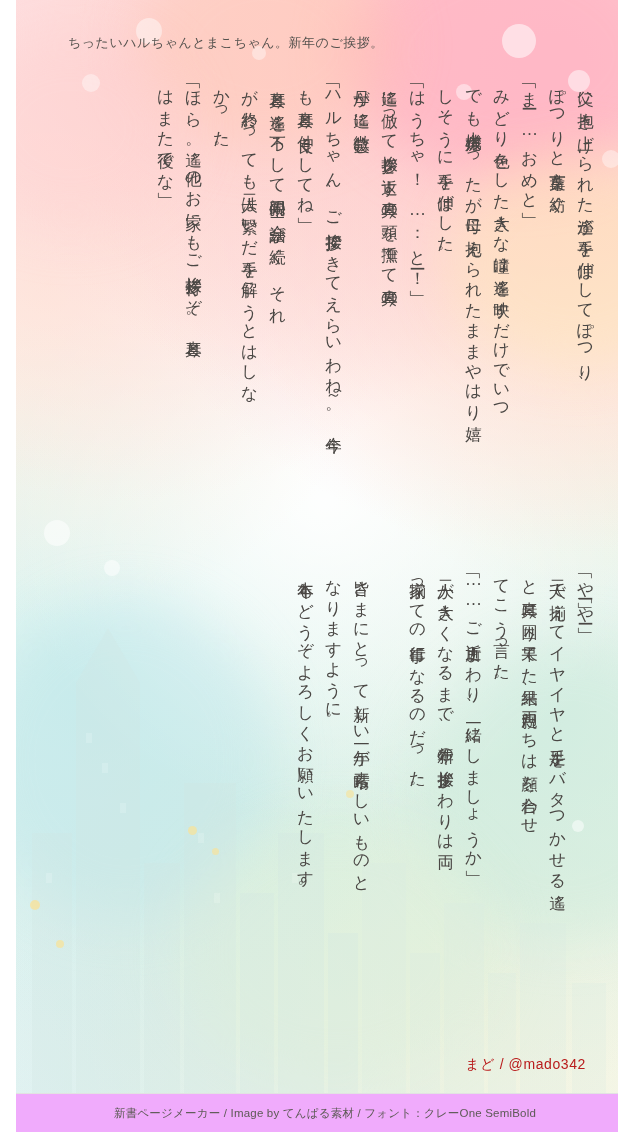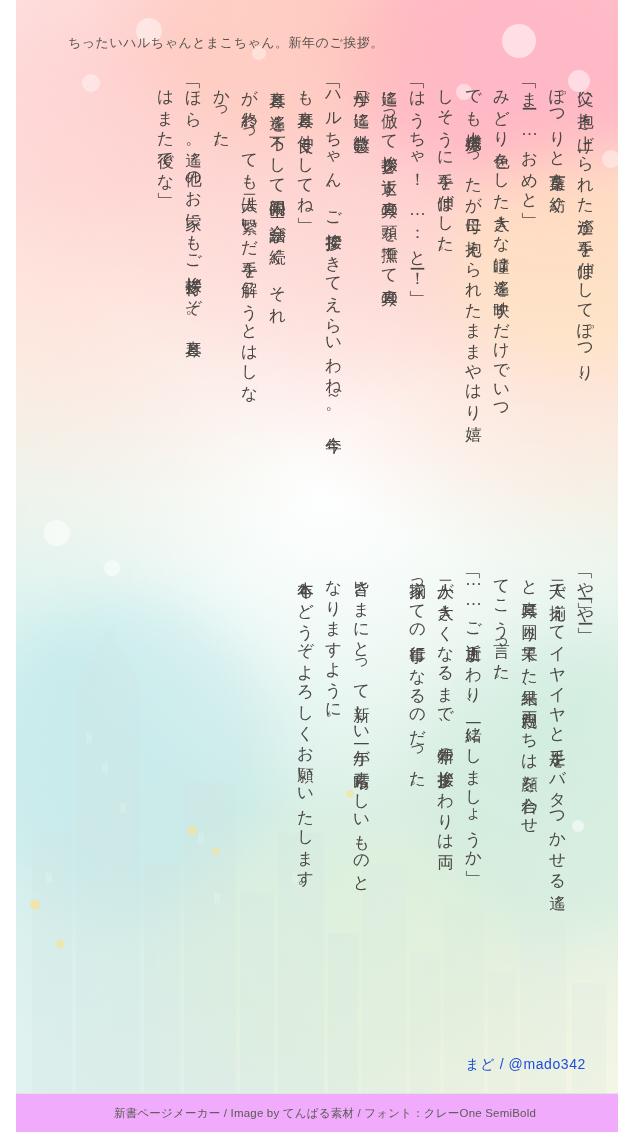--- a/index.html
+++ b/index.html
@@ -95,21 +95,21 @@
     letter-spacing: 1.6px;
     color: #4a4744;
     white-space: pre;
   }
   .credit {
     position: absolute;
     right: 48px;
     top: 1056px;
     font-family: "Liberation Sans", sans-serif;
     font-size: 14px;
-    color: #1d4ed8;
+    color: #b91c1c;
     letter-spacing: 0.6px;
   }
   .footer {
     position: absolute;
     left: 0;
     top: 1093px;
     width: 618px;
     height: 39px;
     background: #f0abfc;
     border-top: 1px solid #e2e2e2;

